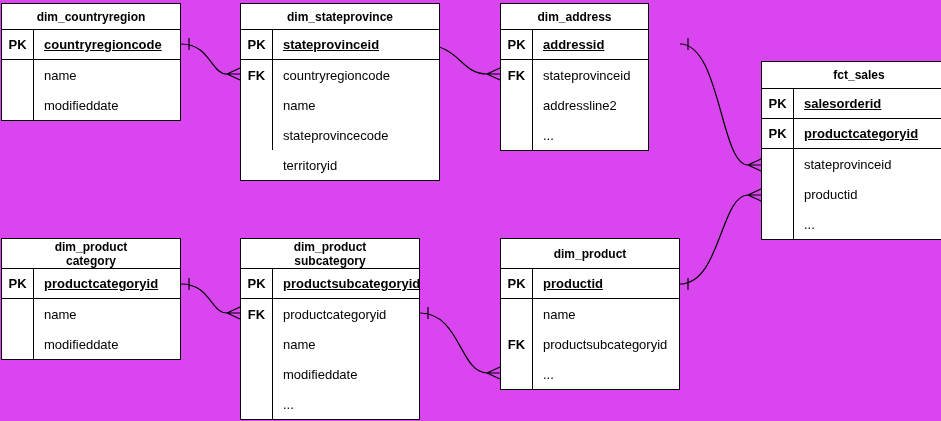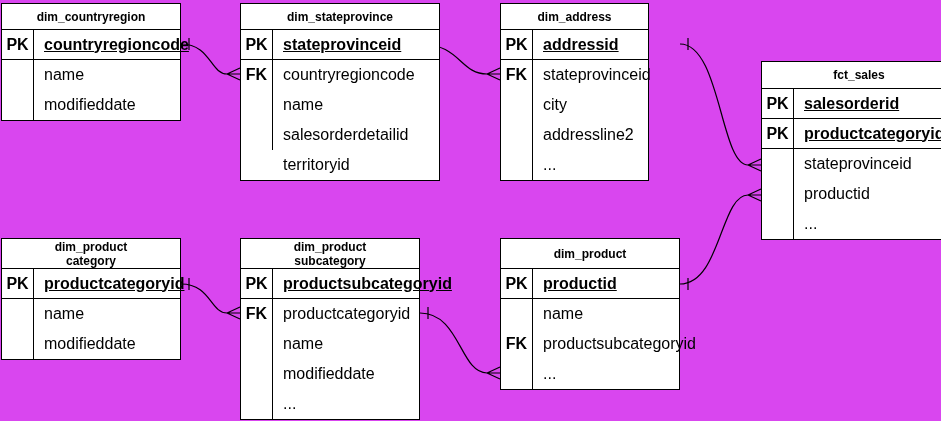--- a/index.html
+++ b/index.html
@@ -37,21 +37,21 @@
     font-size: 12px;
     line-height: 14px;
     white-space: pre-line;
     border-bottom: 1px solid #000000;
     box-sizing: border-box;
   }
   .erow {
     display: flex;
     align-items: stretch;
     box-sizing: border-box;
-    font-size: 16px;
+    font-size: 13px;
   }
   .erow.pk-sep {
     border-bottom: 1px solid #000000;
   }
   .key-cell {
     flex: 0 0 32px;
     width: 32px;
     display: flex;
     align-items: center;
     justify-content: center;
@@ -136,40 +136,36 @@
       <div class="erow" style="height: 30px;">
         <div class="key-cell">FK</div>
         <div class="field-cell">countryregioncode</div>
       </div>
       <div class="erow" style="height: 30px;">
         <div class="key-cell"></div>
         <div class="field-cell">name</div>
       </div>
       <div class="erow" style="height: 30px;">
         <div class="key-cell"></div>
-        <div class="field-cell">salesorderdetailid</div>
+        <div class="field-cell">stateprovincecode</div>
       </div>
       <div class="erow" style="height: 30px; align-items: center;">
         <div class="key-cell"></div>
         <div class="field-cell">territoryid</div>
       </div>
     </div>
     <div class="entity" style="left: 500px; top: 3px; width: 149px;">
       <div class="entity-title" style="height: 26px;">dim_address</div>
       <div class="erow pk-sep" style="height: 30px;">
         <div class="key-cell">PK</div>
         <div class="field-cell pk">addressid</div>
       </div>
       <div class="erow" style="height: 30px;">
         <div class="key-cell">FK</div>
         <div class="field-cell">stateprovinceid</div>
-      </div>
-      <div class="erow" style="height: 30px;">
-        <div class="key-cell"></div>
-        <div class="field-cell">city</div>
       </div>
       <div class="erow" style="height: 30px;">
         <div class="key-cell"></div>
         <div class="field-cell">addressline2</div>
       </div>
       <div class="erow" style="height: 30px;">
         <div class="key-cell"></div>
         <div class="field-cell">...</div>
       </div>
     </div>

